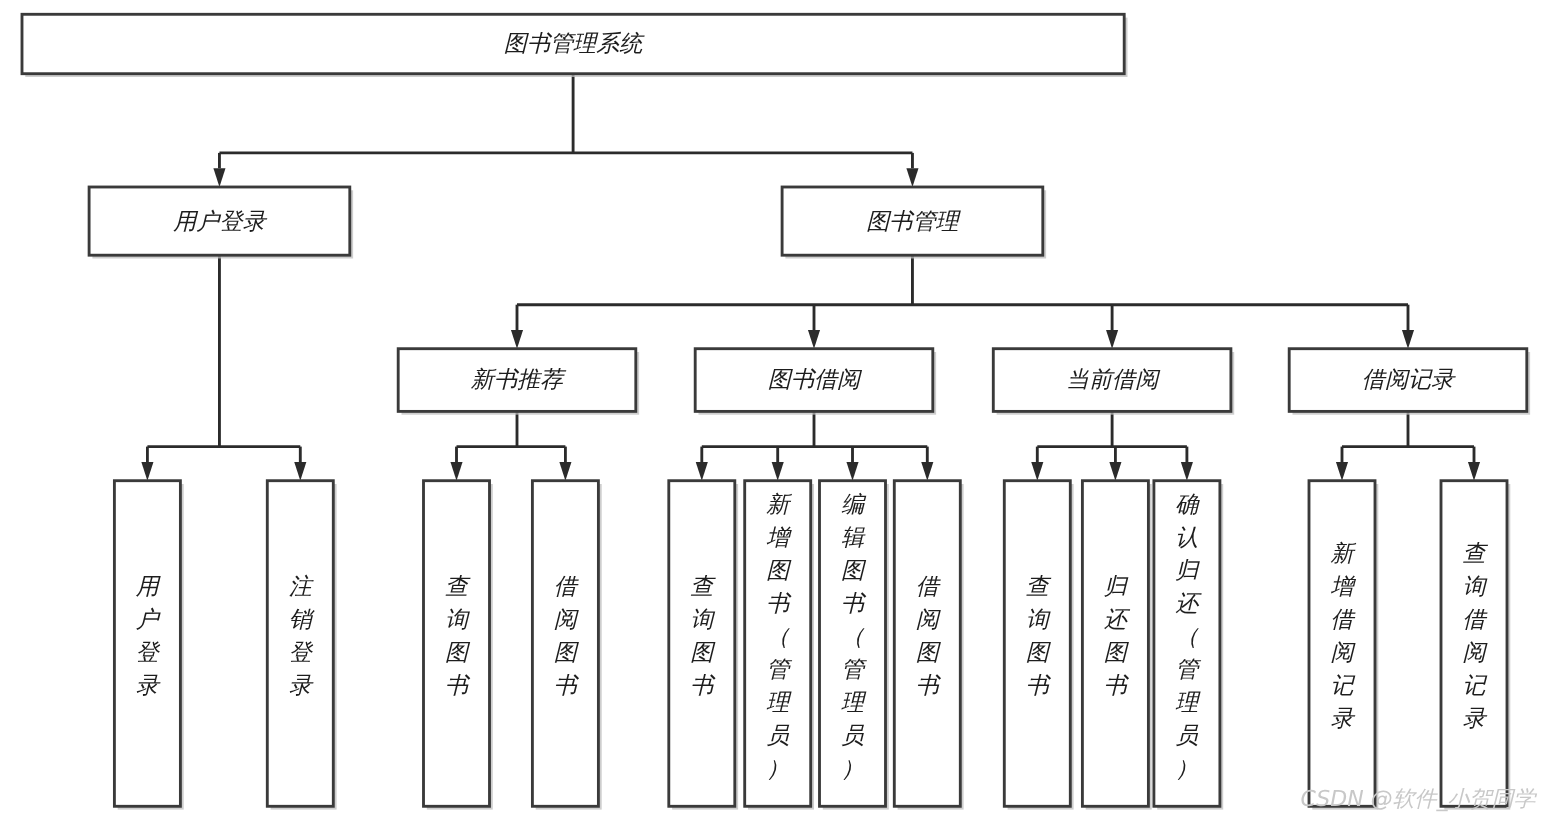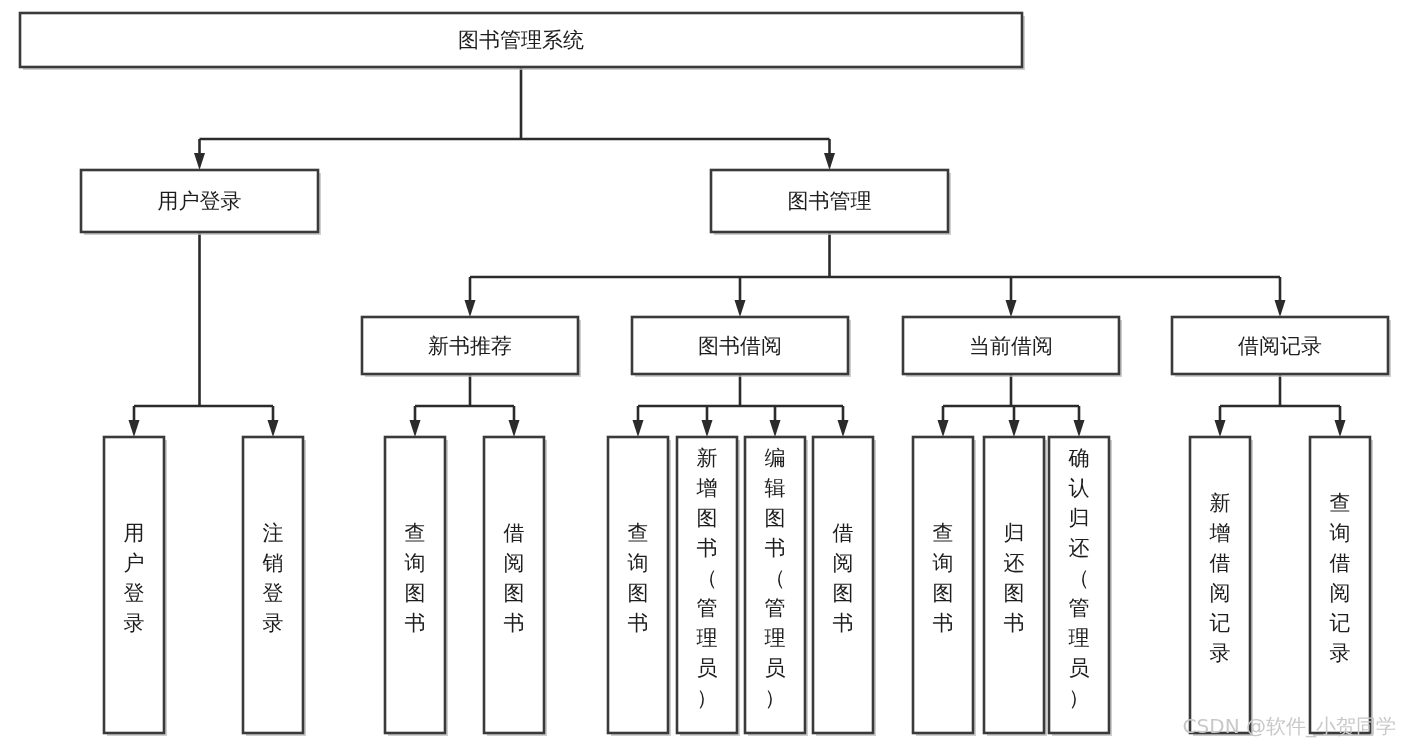--- a/index.html
+++ b/index.html
@@ -10,20 +10,21 @@
   }
   body {
     font-family: "DejaVu Sans", "Liberation Sans", sans-serif;
   }
   #diagram-root {
     position: relative;
     width: 1405px;
     height: 747px;
     background: #ffffff;
     overflow: hidden;
+    font-style: italic;
   }
   svg.flow-canvas {
     position: absolute;
     left: 0;
     top: 0;
     width: 1405px;
     height: 747px;
     display: block;
   }
   .node-box {

